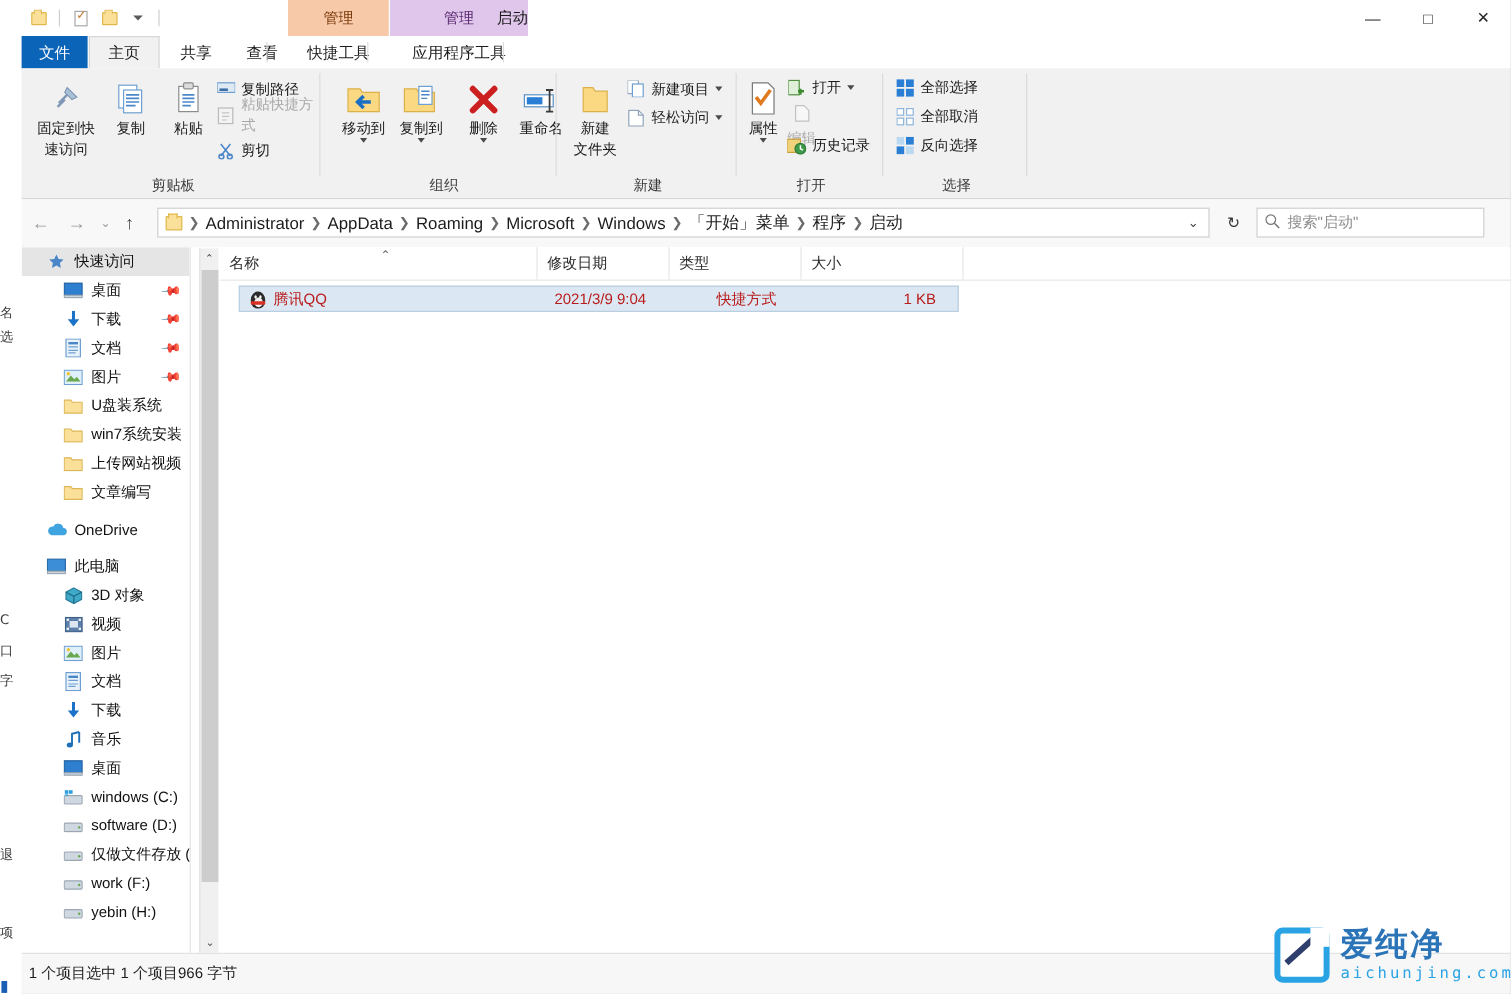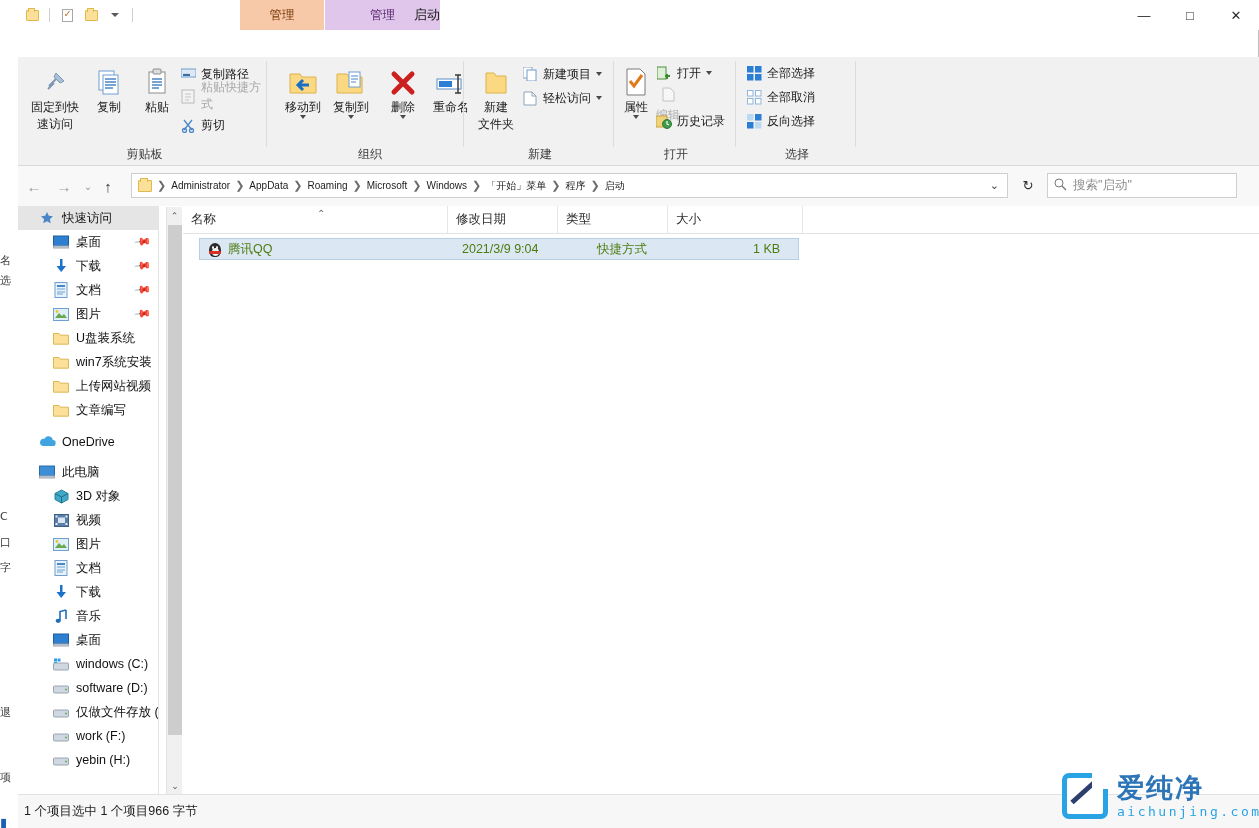--- a/index.html
+++ b/index.html
@@ -72,21 +72,21 @@
   .smbtn .sic { width:16px; height:16px; display:flex; align-items:center; justify-content:center; flex:0 0 16px; }
   .tri { width:0;height:0;border-left:3.5px solid transparent;border-right:3.5px solid transparent;border-top:4px solid #4a4a4a; }
 
   
   .addrbar { position:absolute; left:0; top:166px; width:1241px; height:40px; background:#f8f8f8; }
   .navbtn { position:absolute; top:8px; width:24px; height:24px; display:flex; align-items:center; justify-content:center;
             color:#9a9a9a; font-size:15px; }
   .navbtn.on { color:#3a3a3a; }
   .crumbbox { position:absolute; left:113px; top:7px; width:877px; height:25px; background:#fff; border:1px solid #cfcfcf;
               display:flex; align-items:center; padding:0 4px; }
-  .crumb { font-size:10px; color:#1c1c1c; padding:2px 4px; white-space:nowrap; }
+  .crumb { font-size:14px; color:#1c1c1c; padding:2px 4px; white-space:nowrap; }
   .crsep { color:#6b6b6b; font-size:11px; padding:0 1px; }
   .crumb-dd { margin-left:auto; color:#444; font-size:11px; padding-right:4px; }
   .crfolder { width:14px;height:12px;background:#fbe09a;border:1px solid #e0b84c;border-radius:1px;position:relative;margin:0 4px 0 2px;}
   .crfolder:before{content:"";position:absolute;left:1px;top:-3px;width:6px;height:3px;background:#fbe09a;border:1px solid #e0b84c;border-bottom:none;}
   .refresh { position:absolute; left:997px; top:7px; width:26px; height:25px; border:1px solid transparent;
              display:flex; align-items:center; justify-content:center; color:#333; font-size:13px; }
   .searchbox { position:absolute; left:1029px; top:7px; width:190px; height:25px; background:#fff; border:1px solid #cfcfcf;
                display:flex; align-items:center; padding:0 6px; gap:6px; }
   .searchbox .ph { color:#8d8d8d; font-size:12.5px; }
 
@@ -101,21 +101,21 @@
   .nav-scroll .thumb { position:absolute; left:1px; top:18px; width:14px; height:510px; background:#cdcdcd; }
   .nav-vsep { position:absolute; left:140px; top:206px; width:1px; height:588px; background:#e4e4e4; }
 
   
   .listhdr { position:absolute; left:165px; top:206px; width:1076px; height:28px; background:#fff; border-bottom:1px solid #e3e3e3; }
   .hcell { position:absolute; top:0; height:27px; display:flex; align-items:center; font-size:12.5px; color:#2b2b2b;
            padding-left:8px; border-right:1px solid #e6e6e6; }
   .sortmark { position:absolute; top:2px; font-size:10px; color:#6b6b6b; }
   .listbody { position:absolute; left:165px; top:234px; width:1076px; height:560px; background:#fff; }
   .frow { position:absolute; left:16px; top:4px; width:600px; height:22px; background:#dbe7f2; border:1px solid #b9cee0;
-          display:flex; align-items:center; font-size:12.5px; color:#4d7c0f; }
+          display:flex; align-items:center; font-size:12.5px; color:#b91c1c; }
   .fcell { position:absolute; white-space:nowrap; }
 
   
   .qq { position:relative; width:16px; height:16px; }
   .qq .body { position:absolute; left:2px; top:1px; width:12px; height:14px; background:#2b2b2b; border-radius:50% 50% 45% 45%; }
   .qq .belly { position:absolute; left:4.5px; top:6px; width:7px; height:8px; background:#f2f2f2; border-radius:50%; }
   .qq .eyeL { position:absolute; left:5px; top:3.5px; width:2px; height:3px; background:#fff; border-radius:50%; }
   .qq .eyeR { position:absolute; left:9px; top:3.5px; width:2px; height:3px; background:#fff; border-radius:50%; }
   .qq .scarf { position:absolute; left:2px; top:8.5px; width:12px; height:3px; background:#d93025; border-radius:1px; }
 
@@ -177,20 +177,36 @@
       </div>
       <div class="launchlbl" style="left:396px;">启动</div>
 
       <div class="wbtns">
         <div class="wbtn">—</div>
         <div class="wbtn">□</div>
         <div class="wbtn close">✕</div>
       </div>
     </div>
 
+    <div class="tabstrip">
+      <div class="tab file" style="left:0; width:55px;">文件</div>
+      <div class="tab active" style="left:56px; width:59px;">主页</div>
+      <div class="tab" style="left:118px; width:55px;">共享</div>
+      <div class="tab" style="left:174px; width:53px;">查看</div>
+      <div class="tabsep" style="left:204px;"></div>
+      <div class="tab" style="left:222px; width:84px;">快捷工具</div>
+      <div class="tabsep" style="left:288px;"></div>
+      <div class="tab" style="left:307px; width:115px;">应用程序工具</div>
+      <div class="tabsep" style="left:401px;"></div>
+
+      <div class="ribbon-ctl">
+        <span class="chev-up">⌃</span>
+        <span class="help-ic">?</span>
+      </div>
+    </div>
 
     <div class="ribbon">
 
       <div class="rgroup" style="left:4px; width:245px;">
         <div class="bigbtn" style="left:4px; width:58px;">
           <div class="ic">
             <svg width="30" height="30" viewBox="0 0 30 30">
                 <g fill="none" stroke="#8fa8c4" stroke-width="2">
               <path d="M9 19 L19 9" stroke="#7e97b5"></path>
                 </g>

